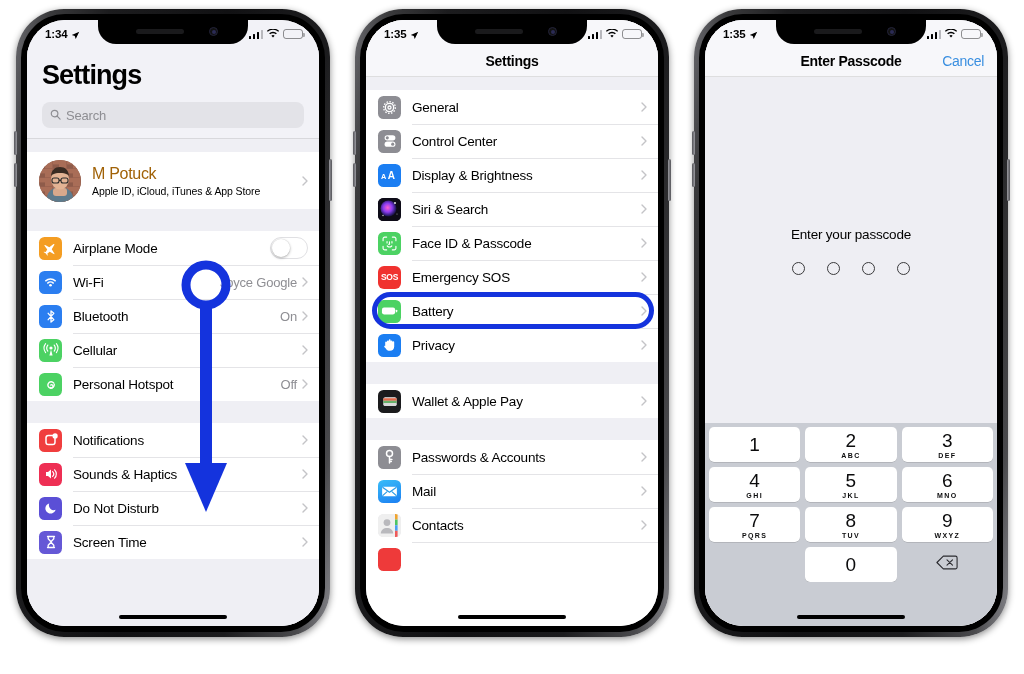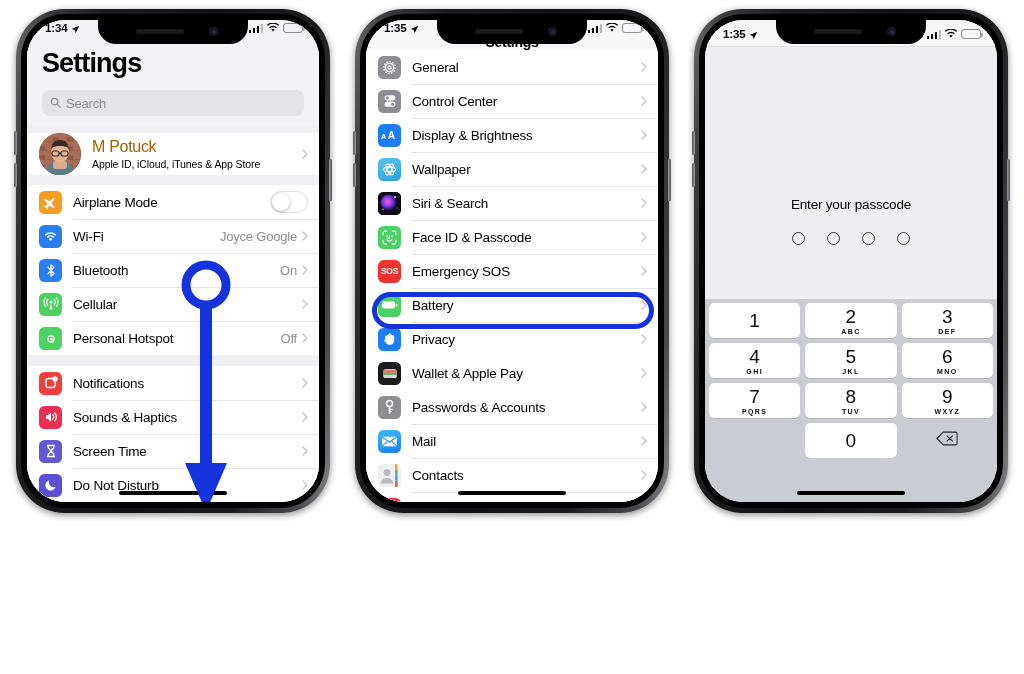--- a/index.html
+++ b/index.html
@@ -7,21 +7,21 @@
     width: 1024px; height: 674px;
     background: #ffffff;
     font-family: "Liberation Sans", sans-serif;
     overflow: hidden;
   }
   .stage { position: relative; width: 1024px; height: 674px; background:#fff; }
 
   
   .phone {
     position: absolute;
-    width: 314px; height: 504px;
+    width: 314px; height: 628px;
     border-radius: 48px;
     background: linear-gradient(100deg,#6d6d72 0%,#3a3a3c 8%,#1c1c1e 22%,#111113 50%,#1c1c1e 75%,#4a4a4d 92%,#8a8a8f 100%);
     box-shadow: 0 2px 7px rgba(0,0,0,.45);
     padding: 9px;
   }
   .phone::before { 
     content:"";
     position:absolute; left:5px; top:5px; right:5px; bottom:5px;
     border-radius: 44px;
     background:#000;
@@ -416,41 +416,41 @@
             <span class="row-label">Sounds &amp; Haptics</span>
             <span class="row-right">
                 <span class="chev">
                   <svg width="6" height="10" viewBox="0 0 6 10">
                     <path d="M1 1l4 4-4 4" fill="none" stroke="#c4c4c7" stroke-width="1.4" stroke-linecap="round" stroke-linejoin="round"></path>
                   </svg>
                 </span>
               </span>
           </div>
           <div class="row">
+            <span class="ico" style="background:#5b4fd6">
+              <svg width="14" height="14" viewBox="0 0 14 14">
+                  <path d="M11.6 8.8A5 5 0 0 1 5.2 2.4 5.2 5.2 0 1 0 11.6 8.8z" fill="#fff"></path>
+                </svg>
+            </span>
+            <span class="row-label">Do Not Disturb</span>
+            <span class="row-right">
+                <span class="chev">
+                  <svg width="6" height="10" viewBox="0 0 6 10">
+                    <path d="M1 1l4 4-4 4" fill="none" stroke="#c4c4c7" stroke-width="1.4" stroke-linecap="round" stroke-linejoin="round"></path>
+                  </svg>
+                </span>
+              </span>
+          </div>
+          <div class="row">
             <span class="ico" style="background:#6558d6">
               <svg width="12" height="14" viewBox="0 0 12 14">
                   <path d="M2.5 1.5h7M2.5 12.5h7M3.2 1.5v2.2L6 6.8l2.8-3.1V1.5M3.2 12.5v-2.2L6 7.2l2.8 3.1v2.2" fill="none" stroke="#fff" stroke-width="1.3" stroke-linecap="round" stroke-linejoin="round"></path>
                 </svg>
             </span>
             <span class="row-label">Screen Time</span>
-            <span class="row-right">
-                <span class="chev">
-                  <svg width="6" height="10" viewBox="0 0 6 10">
-                    <path d="M1 1l4 4-4 4" fill="none" stroke="#c4c4c7" stroke-width="1.4" stroke-linecap="round" stroke-linejoin="round"></path>
-                  </svg>
-                </span>
-              </span>
-          </div>
-          <div class="row">
-            <span class="ico" style="background:#5b4fd6">
-              <svg width="14" height="14" viewBox="0 0 14 14">
-                  <path d="M11.6 8.8A5 5 0 0 1 5.2 2.4 5.2 5.2 0 1 0 11.6 8.8z" fill="#fff"></path>
-                </svg>
-            </span>
-            <span class="row-label">Do Not Disturb</span>
             <span class="row-right">
                 <span class="chev">
                   <svg width="6" height="10" viewBox="0 0 6 10">
                     <path d="M1 1l4 4-4 4" fill="none" stroke="#c4c4c7" stroke-width="1.4" stroke-linecap="round" stroke-linejoin="round"></path>
                   </svg>
                 </span>
               </span>
           </div>
         </div>
 
@@ -546,40 +546,20 @@
               </span>
           </div>
           <div class="row">
             <span class="ico" style="background:#1b7ef2; font-size:0;">
               <svg width="20" height="14" viewBox="0 0 22 14">
                   <text x="1" y="11" font-family="Liberation Sans" font-size="8" font-weight="700" fill="#fff">A</text>
                   <text x="8.5" y="11.5" font-family="Liberation Sans" font-size="11" font-weight="700" fill="#fff">A</text>
                 </svg>
             </span>
             <span class="row-label">Display &amp; Brightness</span>
-            <span class="row-right">
-                <span class="chev">
-                  <svg width="6" height="10" viewBox="0 0 6 10">
-                    <path d="M1 1l4 4-4 4" fill="none" stroke="#c4c4c7" stroke-width="1.4" stroke-linecap="round" stroke-linejoin="round"></path>
-                  </svg>
-                </span>
-              </span>
-          </div>
-          <div class="row">
-            <span class="ico" style="background:linear-gradient(160deg,#57c6ee,#2c9fd8)">
-              <svg width="17" height="17" viewBox="0 0 18 18">
-                  <g fill="none" stroke="#fff" stroke-width="1.1">
-                    <circle cx="9" cy="9" r="2.3"></circle>
-                    <ellipse cx="9" cy="9" rx="6.4" ry="2.8"></ellipse>
-                    <ellipse cx="9" cy="9" rx="6.4" ry="2.8" transform="rotate(60 9 9)"></ellipse>
-                    <ellipse cx="9" cy="9" rx="6.4" ry="2.8" transform="rotate(120 9 9)"></ellipse>
-                  </g>
-                </svg>
-            </span>
-            <span class="row-label">Wallpaper</span>
             <span class="row-right">
                 <span class="chev">
                   <svg width="6" height="10" viewBox="0 0 6 10">
                     <path d="M1 1l4 4-4 4" fill="none" stroke="#c4c4c7" stroke-width="1.4" stroke-linecap="round" stroke-linejoin="round"></path>
                   </svg>
                 </span>
               </span>
           </div>
           <div class="row">
             <span class="ico" style="background:#13111e">
@@ -791,20 +771,24 @@
               </span>
             <span><svg width="12" height="9" viewBox="0 0 14 10">
                   <path d="M7 9.6 5.1 7.5a2.8 2.8 0 0 1 3.8 0z" fill="#000"></path>
                   <path d="M7 4.6c1.3 0 2.5.5 3.4 1.4l1.1-1.2A6.4 6.4 0 0 0 7 3a6.4 6.4 0 0 0-4.5 1.8l1.1 1.2A4.8 4.8 0 0 1 7 4.6z" fill="#000"></path>
                   <path d="M7 .6c2.3 0 4.5.9 6.1 2.5l1-1.1A10.4 10.4 0 0 0 7-.9 10.4 10.4 0 0 0-.1 2l1 1.1A8.6 8.6 0 0 1 7 .6z" fill="#000"></path>
                 </svg></span>
             <span class="batt"><span class="fill" style="width:35%"></span></span>
           </div>
         </div>
 
+        <div class="navbar">
+          <span class="nav-title">Enter Passcode</span>
+          <span class="nav-right">Cancel</span>
+        </div>
         <div class="nav-sep"></div>
 
         <div class="pc-body">
           <div style="height:150px"></div>
           <div class="pc-prompt">Enter your passcode</div>
           <div class="pc-dots">
             <span class="pc-dot"></span>
             <span class="pc-dot"></span>
             <span class="pc-dot"></span>
             <span class="pc-dot"></span>

